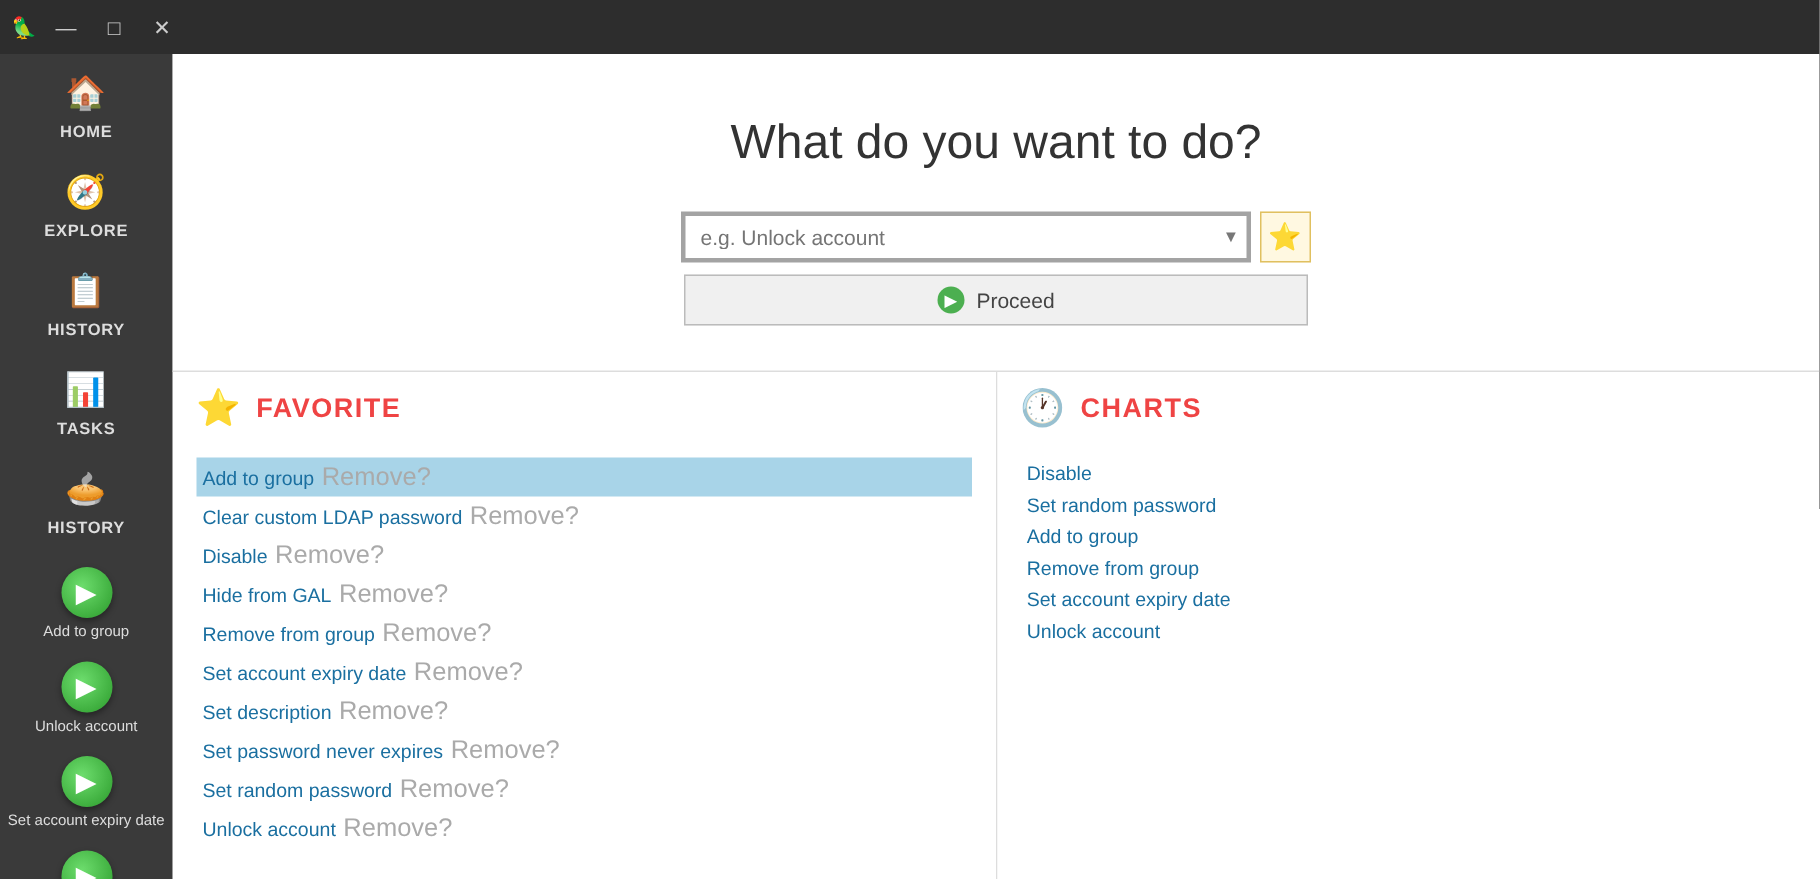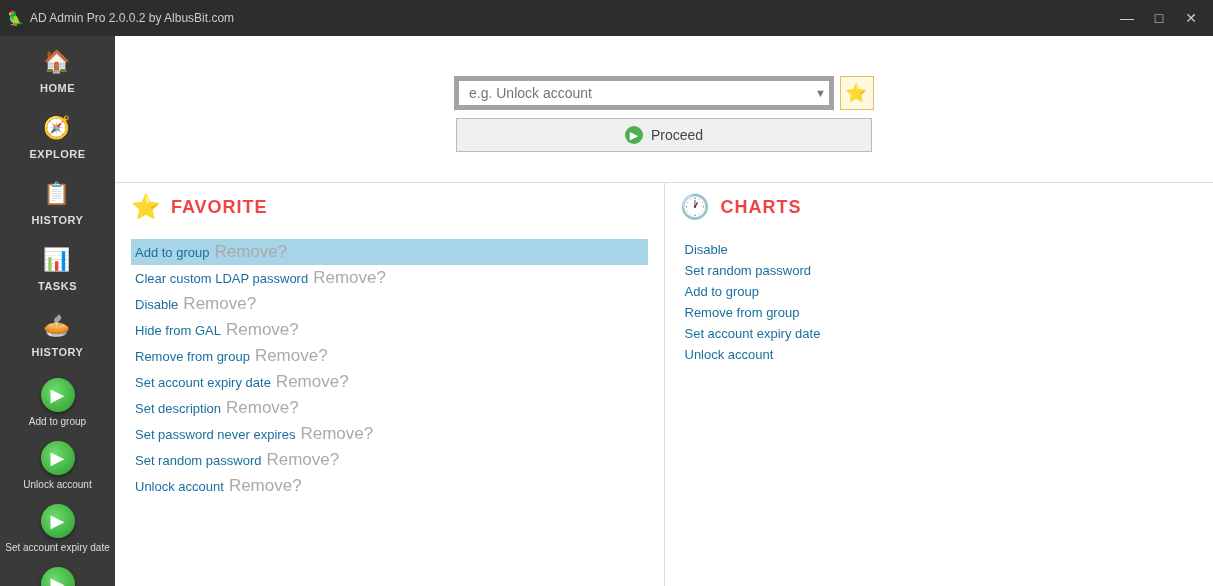--- a/index.html
+++ b/index.html
@@ -139,21 +139,21 @@
       margin-bottom: 8px;
     }
     .search-input-wrapper {
       position: relative;
       display: flex;
       align-items: center;
     }
     .search-input {
       width: 380px;
       height: 34px;
-      border: 5px solid #a3a3a3;
+      border: 3px solid #a3a3a3;
       padding: 0 30px 0 10px;
       font-size: 14px;
       color: #aaa;
       background: white;
       outline: none;
     }
     .dropdown-arrow {
       position: absolute;
       right: 8px;
       font-size: 11px;
@@ -242,21 +242,20 @@
     }
     .recent-list .list-item-name {
       color: #1a6fa0;
     }
   </style>
 </head>
 <body>
 
 <div class="titlebar">
   <span class="titlebar-icon">🦜</span>
-  <span class="titlebar-title">AD Admin Pro 2.0.0.2 by AlbusBit.com</span>
   <div class="titlebar-controls">
     <button class="titlebar-btn">—</button>
     <button class="titlebar-btn">□</button>
     <button class="titlebar-btn close">✕</button>
   </div>
 </div>
 
 <div class="app-body">
 
   <div class="sidebar">
@@ -294,20 +293,21 @@
       <span>Set account expiry date</span>
     </div>
     <div class="sidebar-task">
       <div class="green-circle">▶</div>
 
     </div>
   </div>
 
   <div class="content">
     <div class="top-section">
+      <div class="main-title">What do you want to do?</div>
       <div class="search-row">
         <div class="search-input-wrapper">
           <input class="search-input" type="text" placeholder="e.g. Unlock account" style="">
           <span class="dropdown-arrow">▼</span>
         </div>
         <button class="star-btn">⭐</button>
       </div>
       <div class="proceed-btn-row">
         <button class="proceed-btn">
           <div class="proceed-icon">▶</div>

